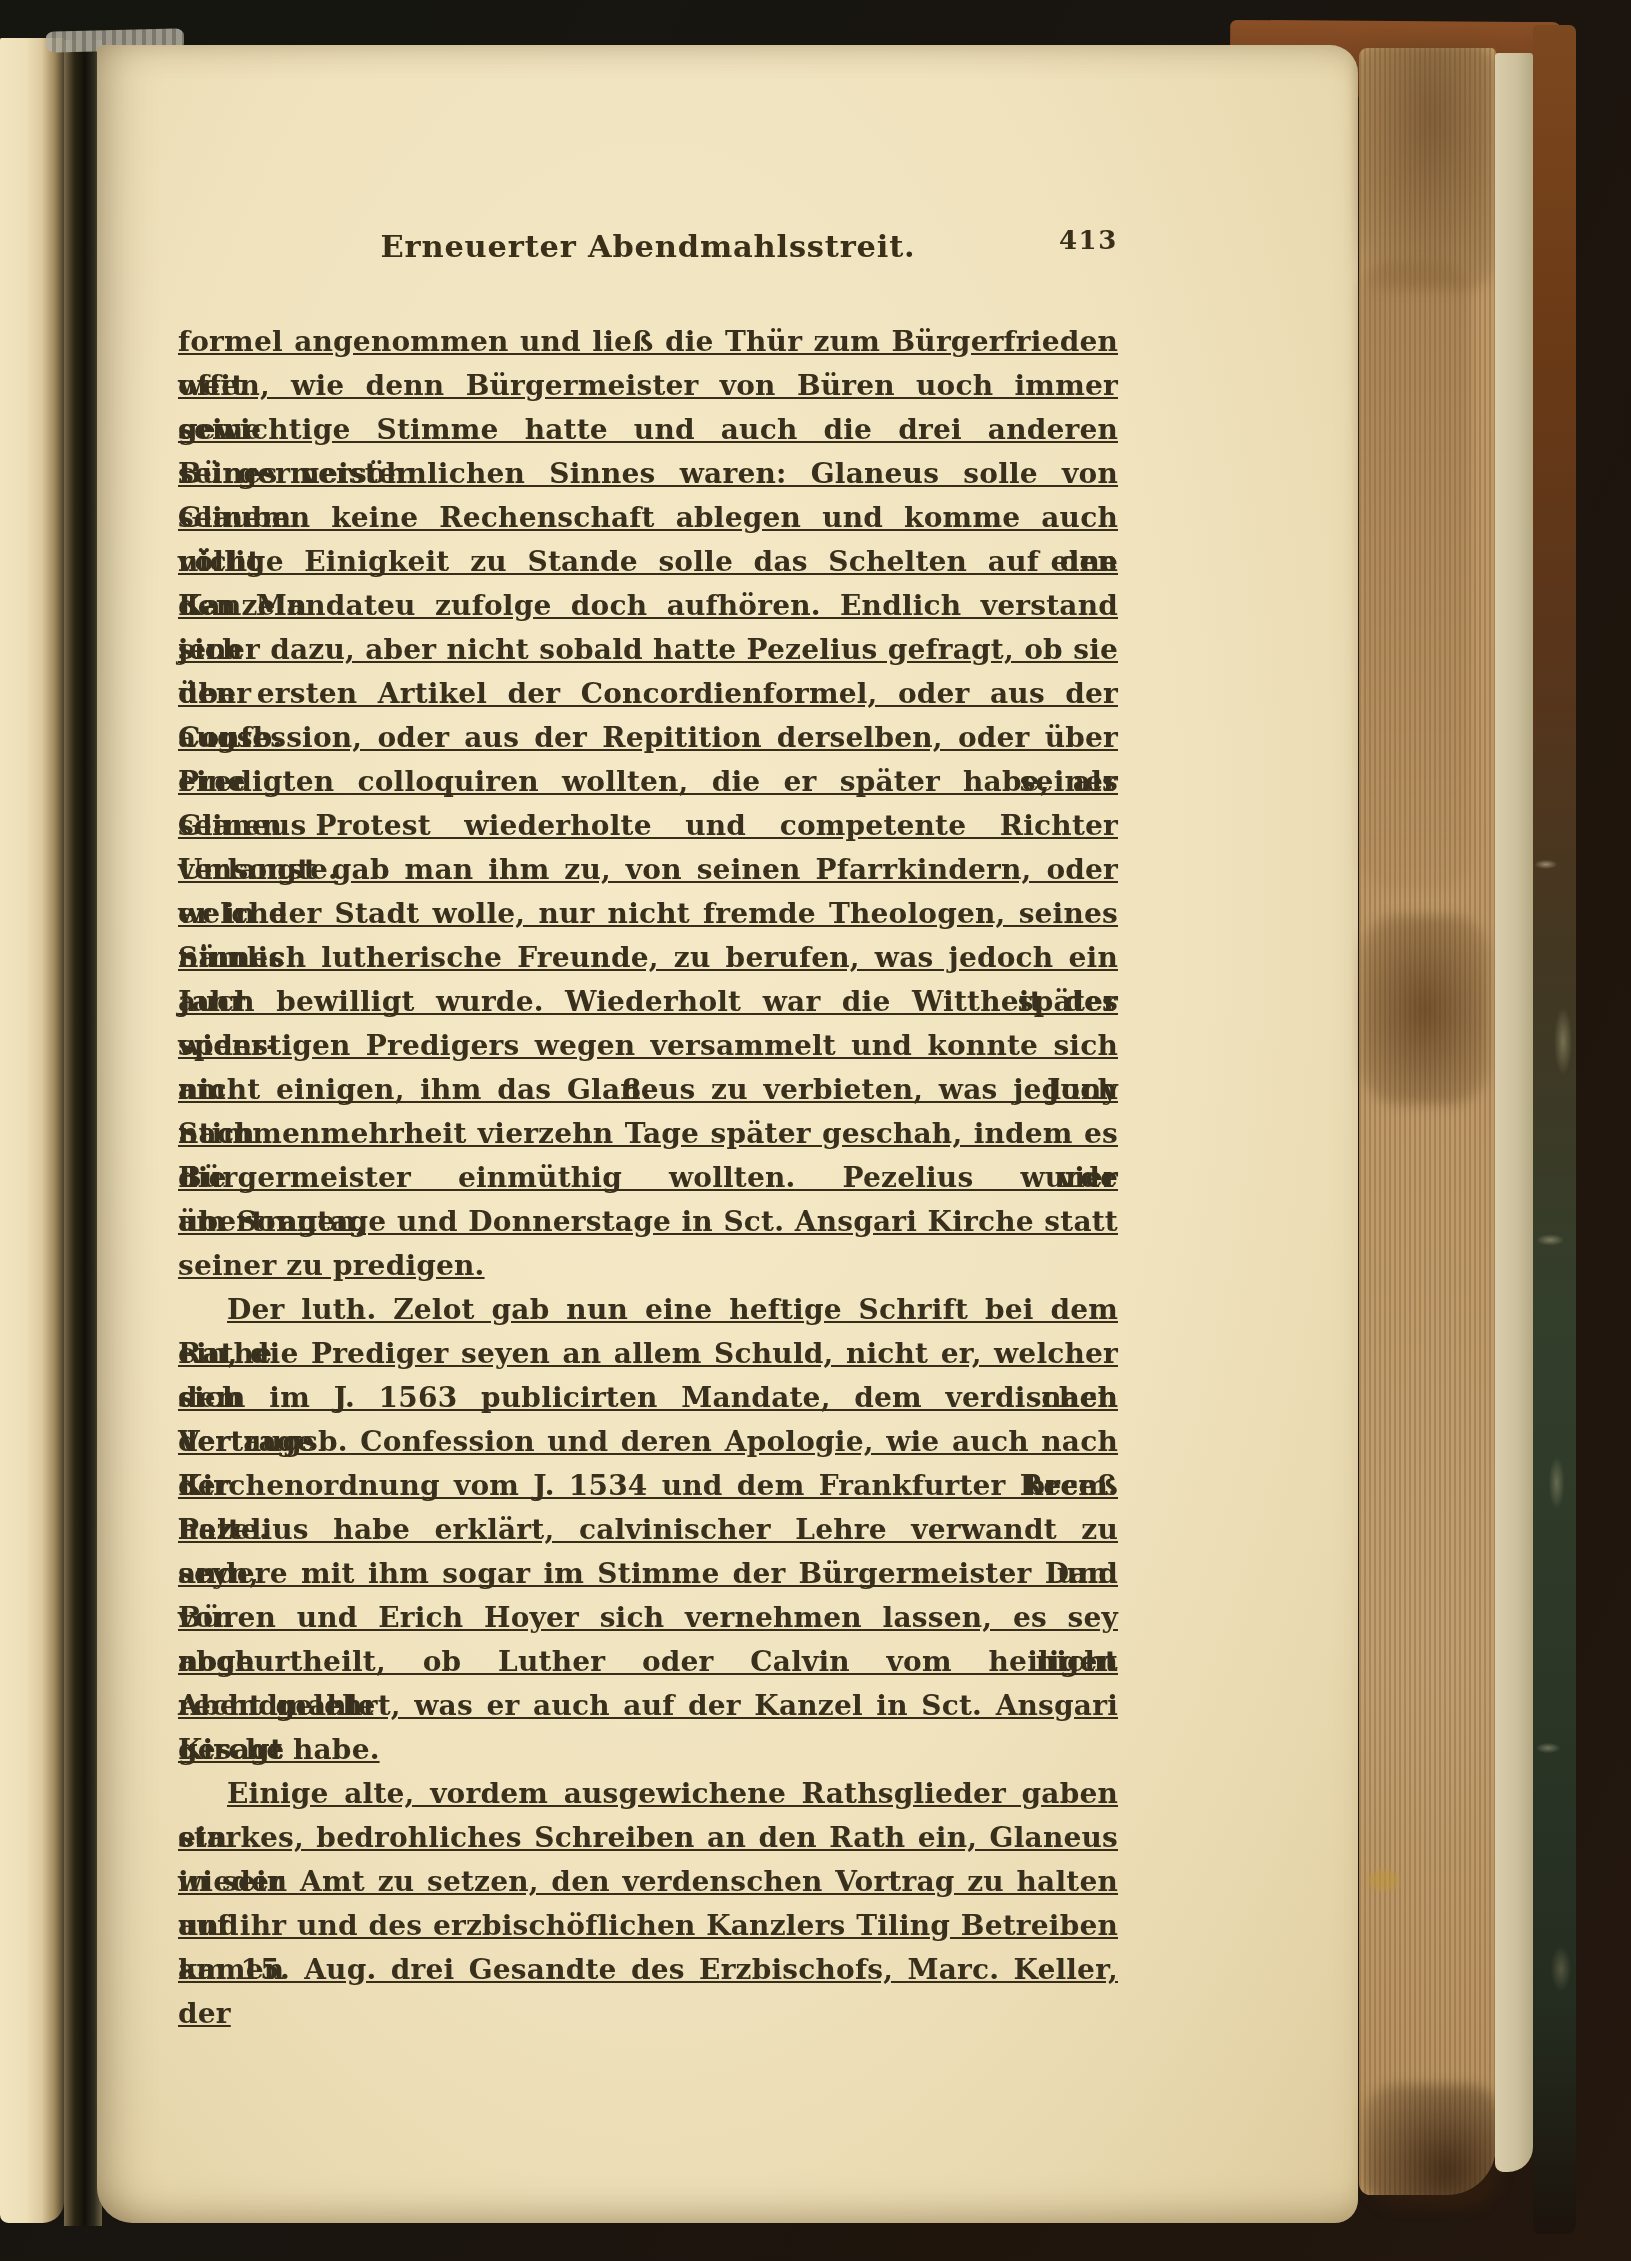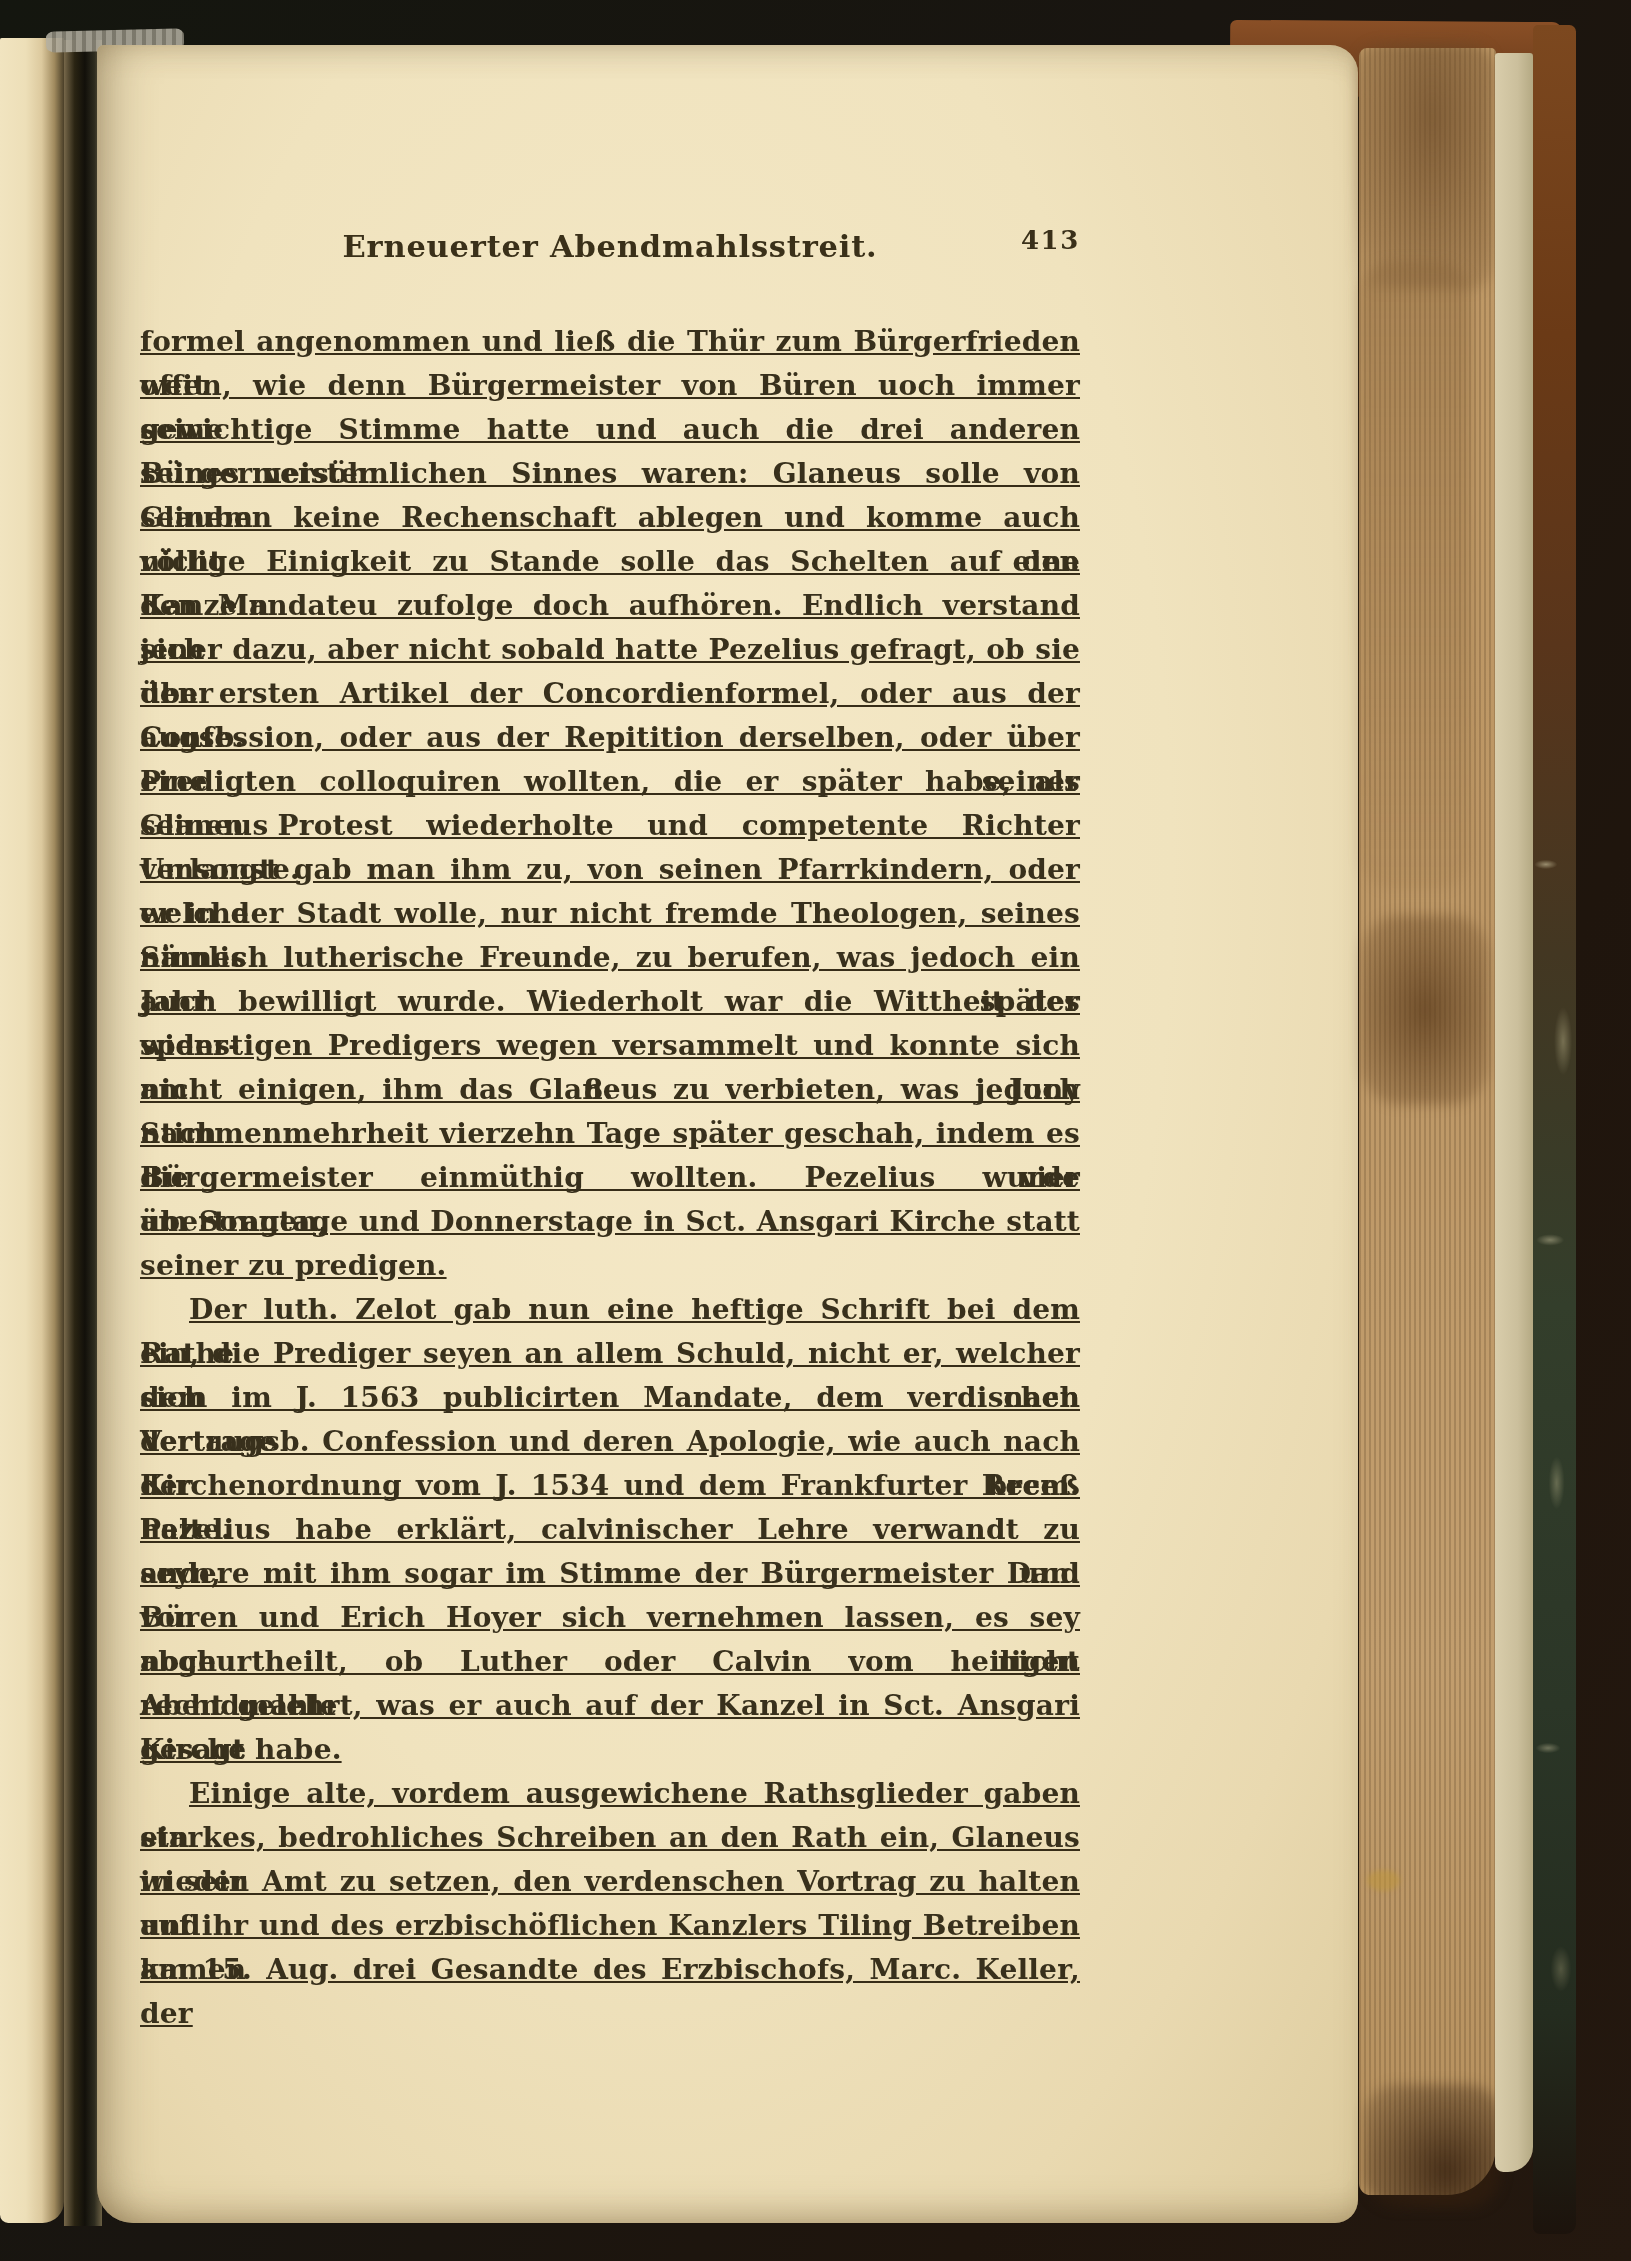--- a/index.html
+++ b/index.html
@@ -31,21 +31,21 @@
 
   
   .page{
     position:absolute;left:97px;top:45px;width:1261px;height:2178px;
     background:radial-gradient(ellipse at 44% 38%,#f5e9c8 0%,#f0e3be 52%,#e9d9b0 78%,#ddcb9d 100%);
     border-radius:6.6px 28px 23px 36px;
     box-shadow:inset 28px 0 49px -20px rgba(92,74,42,.45),
                inset 0 -23px 38px -21.4px rgba(124,98,56,.5),
                inset 0 18px 33px -21.4px rgba(124,98,56,.35);
   }
-  .page-inner{position:absolute;inset:0;color:#372d18;}
+  .page-inner{position:absolute;inset:0;color:#372d18;margin-left:38px;}
 
   
   .running-head{
     position:absolute;left:43px;top:183px;width:940px;height:49px;
   }
   .head-title{
     position:absolute;left:0;right:0;text-align:center;
     font-size:30.5px;font-weight:700;letter-spacing:0.8px;
     color:#3a3019;
   }

